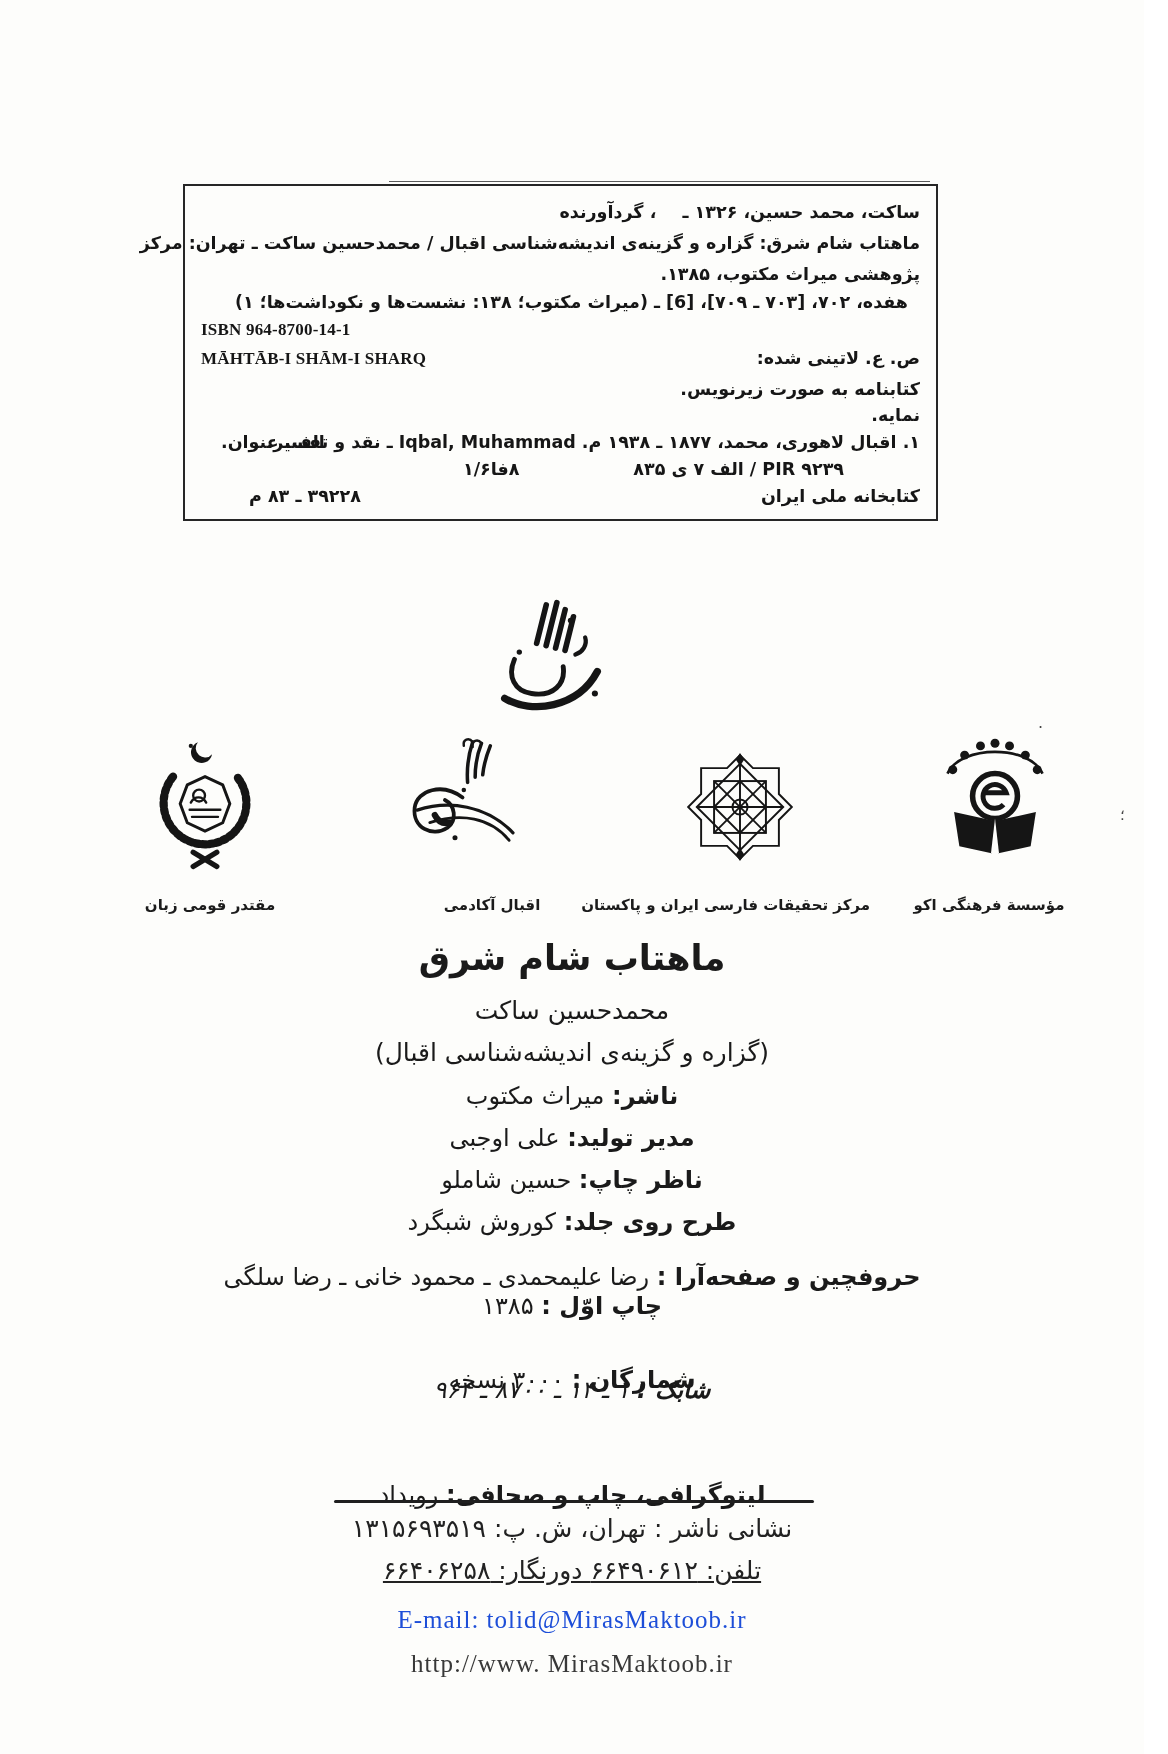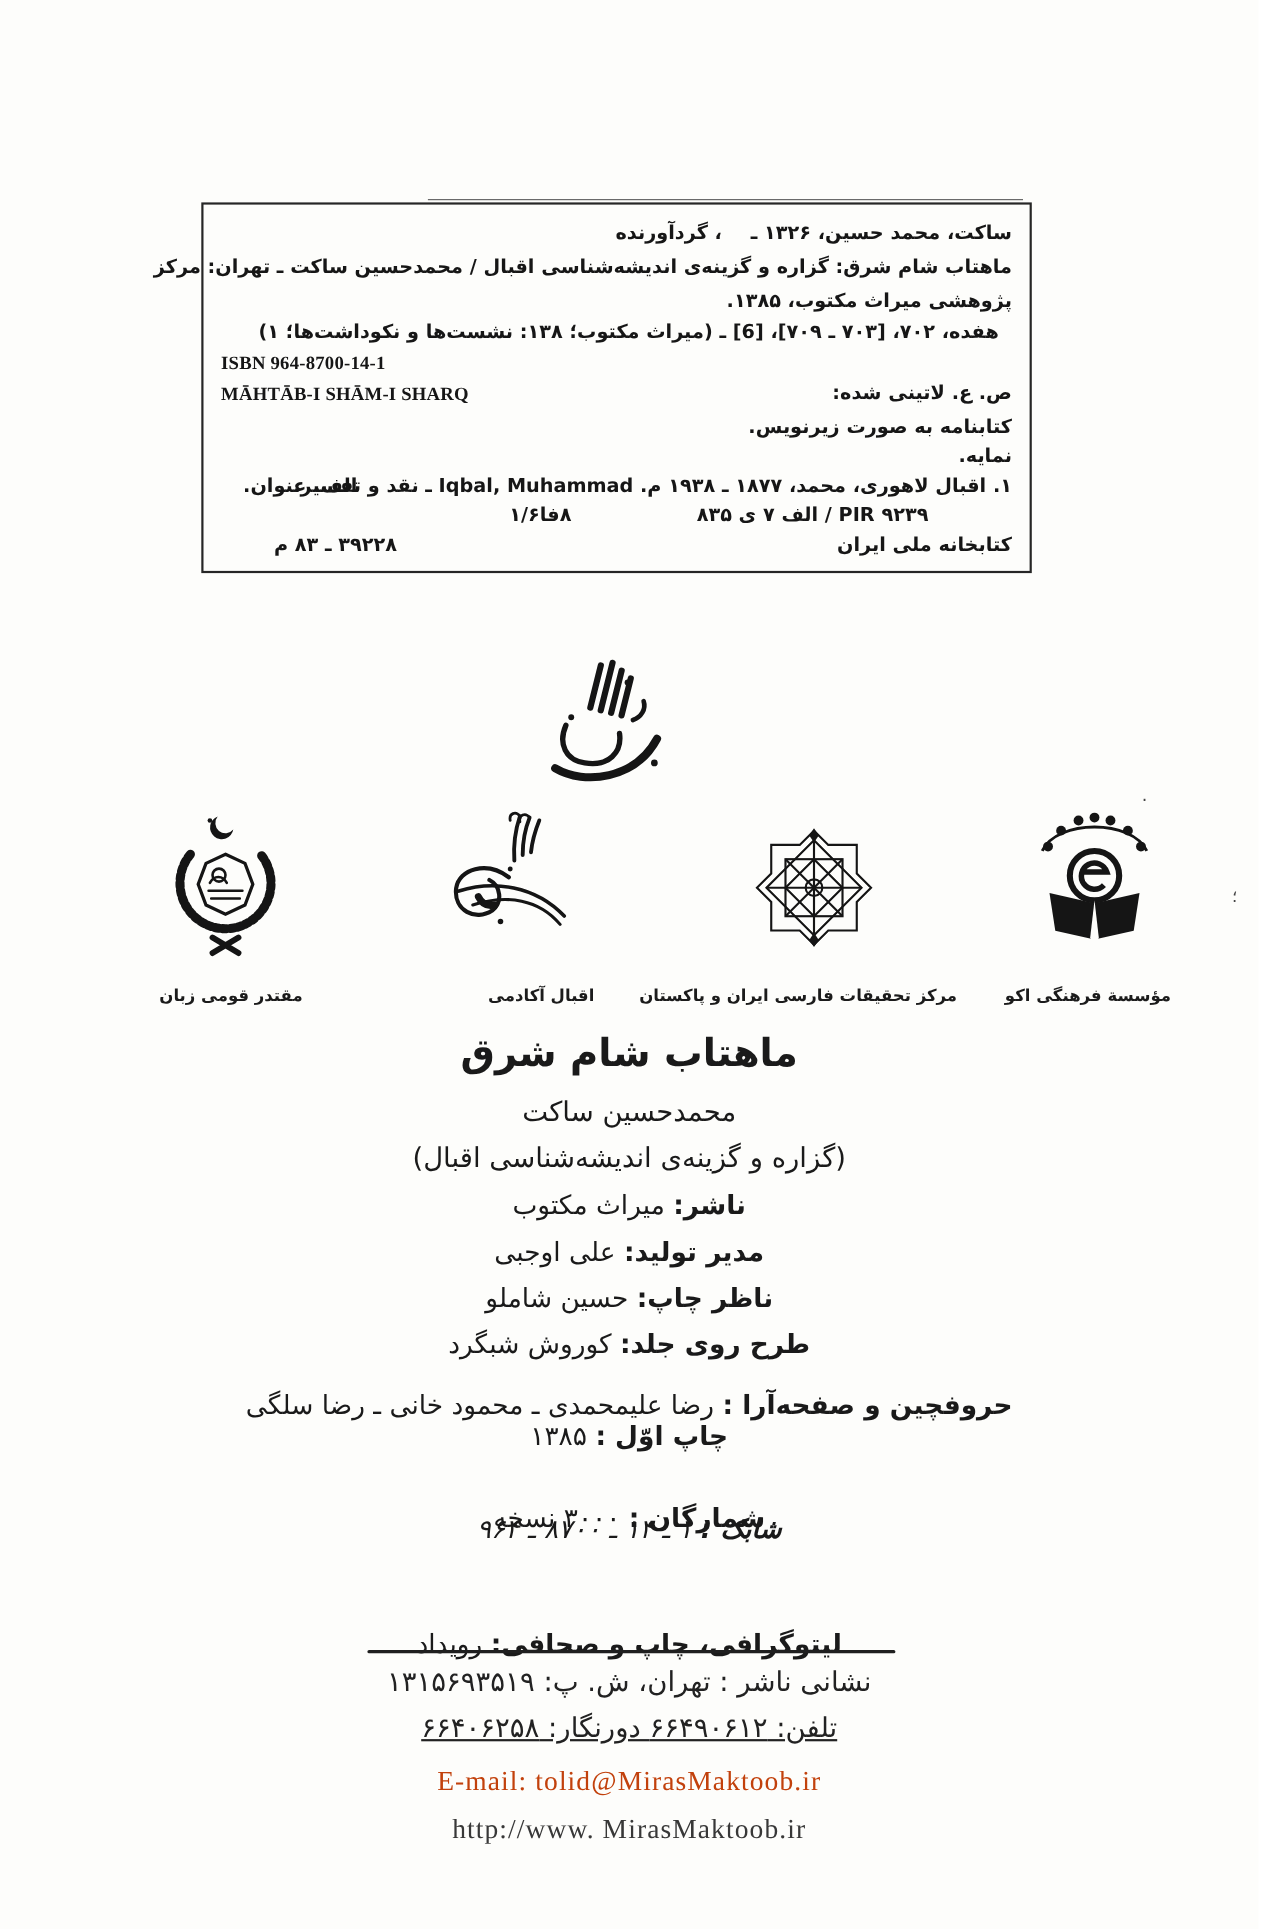--- a/index.html
+++ b/index.html
@@ -33,21 +33,21 @@
   
   .bk-title{font-size:35px; font-weight:700;}
   .bk-author,.bk-subtitle{font-size:25px; font-weight:400;}
   .credit{font-size:24px;}
   .credit b{font-weight:700;}
   .credit span.v{font-weight:400;}
 
   .rule{position:absolute; left:334px; top:1500px; width:480px; height:3px;
         background:#1f1f1f; border-radius:2px;}
   .contact-fa{font-size:25px; font-weight:400; color:#222;}
-  .contact-lat{font-family:"Liberation Serif",serif; font-size:25px; color:#c2410c; letter-spacing:1px;}
+  .contact-lat{font-family:"Liberation Serif",serif; font-size:25px; color:#1d4ed8; letter-spacing:1px;}
   svg{display:block;}
   .speck{color:#444;}
 </style>
 </head>
 <body>
 
 <div id="page">
 
   <div class="card">
     <div class="cl fa" style="top:16px; right:16px;">ساکت، محمد حسین، ۱۳۲۶ ـ  ، گردآورنده</div>

